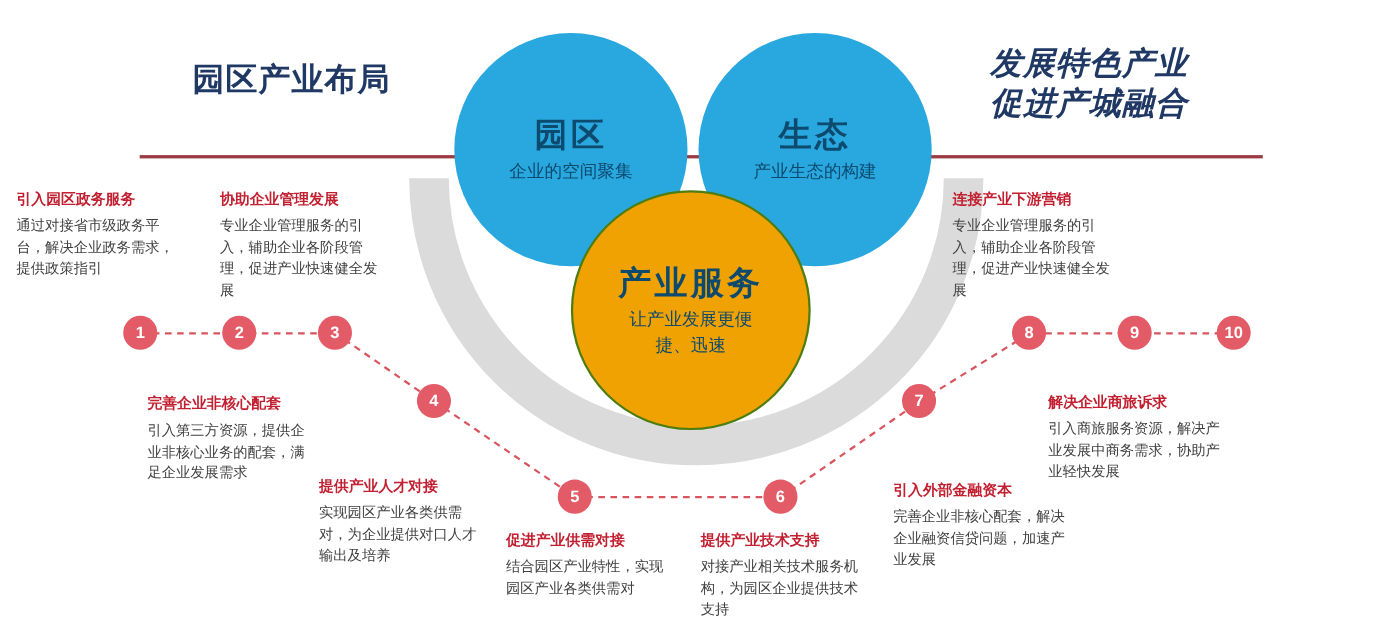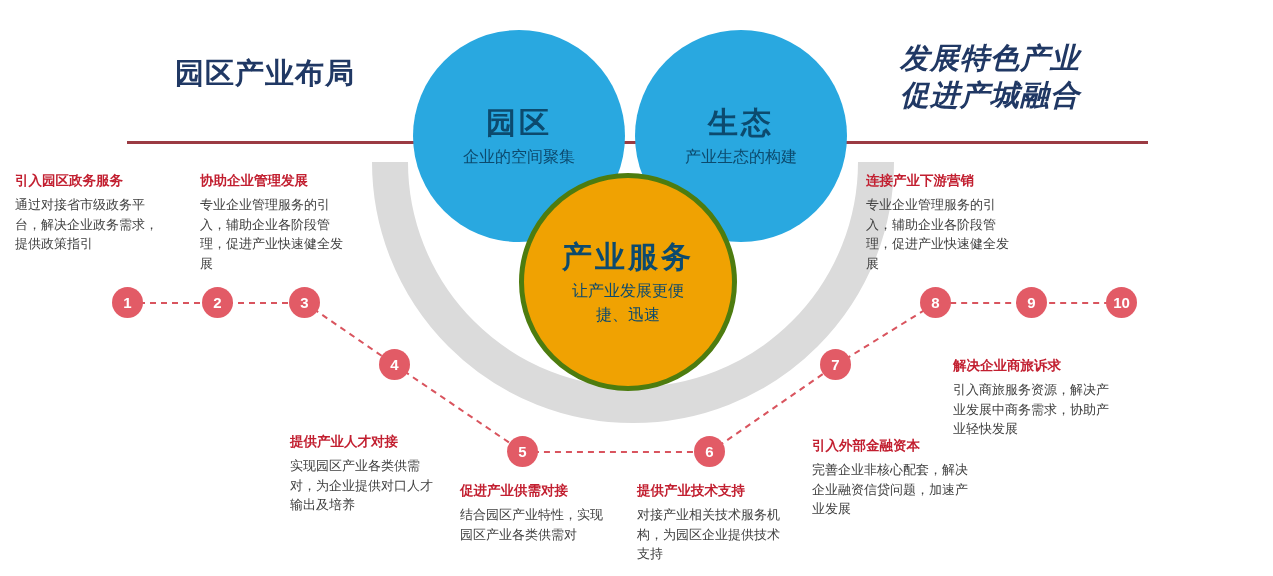--- a/index.html
+++ b/index.html
@@ -48,21 +48,21 @@
     display: flex;
     flex-direction: column;
     align-items: center;
     justify-content: center;
     text-align: center;
     color: #0c4a6e;
     z-index: 3;
   }
   .b-park    { left: 413px; top: 30px;  width: 212px; height: 212px; background: #29a8e0; }
   .b-eco     { left: 635px; top: 30px;  width: 212px; height: 212px; background: #29a8e0; }
-  .b-service { left: 519px; top: 173px; width: 218px; height: 218px; background: #f0a202; border: 5px solid #4d7c0f; }
+  .b-service { left: 519px; top: 173px; width: 218px; height: 218px; background: #f0a202; border: 2px solid #4d7c0f; }
   .bubble-title { font-size: 30px; font-weight: bold; letter-spacing: 3px; }
   .bubble-sub   { font-size: 16px; margin-top: 1px; line-height: 1.5; }
   .b-service .bubble-sub { max-width: 118px; }
 
   
   .node {
     position: absolute;
     width: 31px; height: 31px;
     border-radius: 50%;
     background: #e25b66;
@@ -158,20 +158,24 @@
   <div class="node n10">10</div>
 
   <div class="step-block s1">
     <div class="step-title">引入园区政务服务</div>
     <div class="step-desc">通过对接省市级政务平台，解决企业政务需求，提供政策指引</div>
   </div>
   <div class="step-block s2">
     <div class="step-title">协助企业管理发展</div>
     <div class="step-desc">专业企业管理服务的引入，辅助企业各阶段管理，促进产业快速健全发展</div>
   </div>
+  <div class="step-block s3">
+    <div class="step-title">完善企业非核心配套</div>
+    <div class="step-desc">引入第三方资源，提供企业非核心业务的配套，满足企业发展需求</div>
+  </div>
   <div class="step-block s4">
     <div class="step-title">提供产业人才对接</div>
     <div class="step-desc">实现园区产业各类供需对，为企业提供对口人才输出及培养</div>
   </div>
   <div class="step-block s5">
     <div class="step-title">促进产业供需对接</div>
     <div class="step-desc">结合园区产业特性，实现园区产业各类供需对</div>
   </div>
   <div class="step-block s6">
     <div class="step-title">提供产业技术支持</div>

